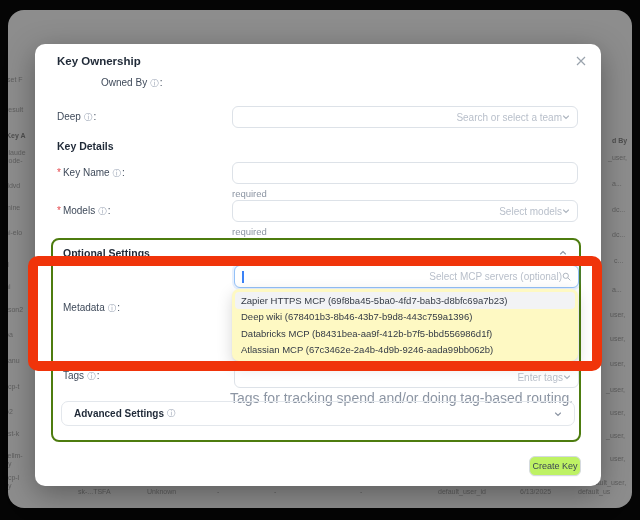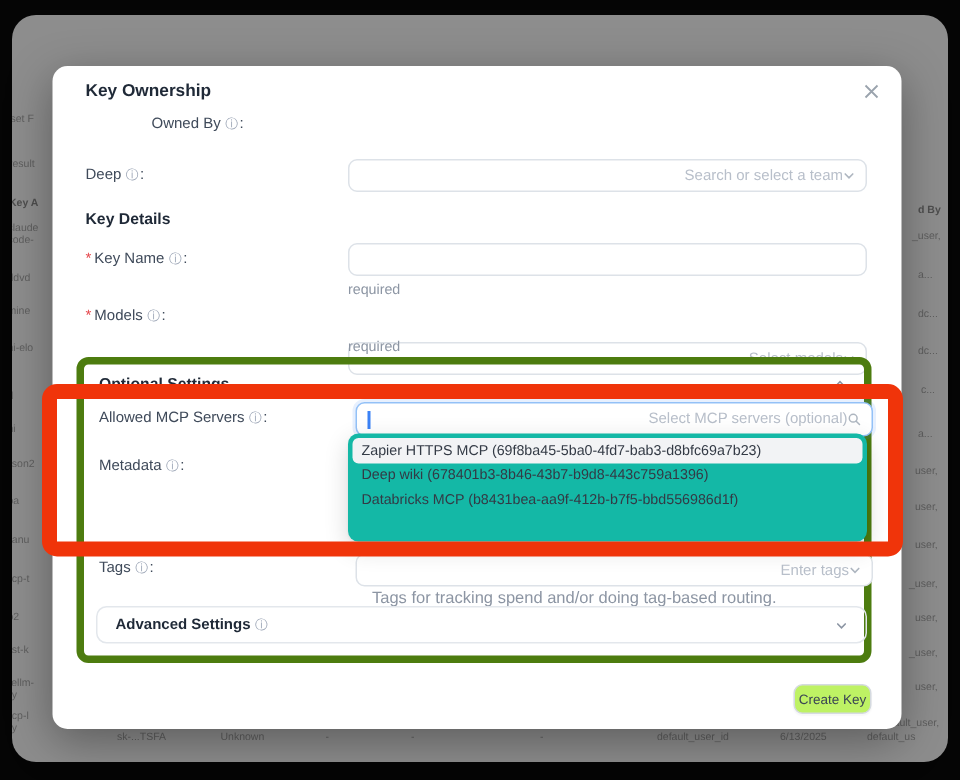--- a/index.html
+++ b/index.html
@@ -27,34 +27,34 @@
   .sect{position:absolute;left:22px;font-size:10.5px;font-weight:700;color:#1f2937;}
   .req{position:absolute;left:197px;font-size:9.5px;color:#8c95a3;}
   .radios{position:absolute;left:197px;top:31px;display:flex;gap:14px;align-items:center;height:14px;}
   .radio{display:flex;align-items:center;gap:5px;cursor:pointer;}
   .rdot{width:11px;height:11px;border-radius:50%;box-sizing:border-box;border:1px solid #cfd4dc;background:#fff;}
   .radio.sel .rdot{border:none;background:#2563eb;position:relative;}
   .radio.sel .rdot::after{content:"";position:absolute;left:3.5px;top:3.5px;width:4px;height:4px;
     border-radius:50%;background:#fff;}
   .rlabel{font-size:10px;color:#2b3442;}
   
-  .panel{position:absolute;left:16px;top:194px;width:530px;height:204px;border:5px solid #4d7c0f;
+  .panel{position:absolute;left:16px;top:194px;width:530px;height:204px;border:2px solid #4d7c0f;
     border-radius:8px;box-sizing:border-box;}
   .panel-h{position:absolute;left:10px;top:7px;font-size:10.5px;font-weight:700;color:#1f2937;}
   .panel .lbl{font-size:10px;}
   .p-ctl{left:181px;width:345px;}
   .focused{border:1px solid #93c1f7;box-shadow:0 0 0 2px rgba(59,130,246,.12);}
   .caret{width:1.5px;height:12px;background:#3b82f6;margin-right:2px;flex:0 0 auto;}
-  .helper{position:absolute;left:192px;font-size:11px;color:#8c95a3;white-space:nowrap;}
+  .helper{position:absolute;left:177px;font-size:14px;color:#8c95a3;white-space:nowrap;}
   .subpanel{position:absolute;left:8px;top:161px;width:514px;height:25px;border:1px solid #e3e7ec;
     border-radius:7px;box-sizing:border-box;display:flex;align-items:center;padding:0 12px;}
   .subpanel .t{font-size:10px;font-weight:700;color:#1f2937;}
   .subpanel .sp{flex:1;}
   
-  .dropdown{position:absolute;left:197px;top:245px;width:346px;height:72px;background:#14b8a6;
+  .dropdown{position:absolute;left:197px;top:245px;width:346px;height:72px;background:#fef9c3;
     border-radius:7px;box-shadow:0 1px 2px rgba(0,0,0,.06),0 5px 16px rgba(0,0,0,.16);
     padding:3px 3px;box-sizing:border-box;z-index:30;}
   .opt{height:16.5px;display:flex;align-items:center;padding:0 6px;border-radius:4px;
     font-size:9.5px;color:#333a45;white-space:nowrap;overflow:hidden;cursor:pointer;}
   .opt.hl{background:#f2f3f5;}
   
   .btn{position:absolute;left:494px;top:412px;width:52px;height:20px;border:1px solid #d5dae0;
     border-radius:6px;background:#bef264;font-size:9px;color:#3a4454;display:flex;align-items:center;
     justify-content:center;box-sizing:border-box;cursor:pointer;box-shadow:0 1px 1px rgba(0,0,0,.03);}
   
@@ -149,41 +149,38 @@
       <span class="ast">*</span><span>Key Name</span><span class="iinfo">ⓘ</span><span>:</span>
     </div>
     <div class="ctl" style="top:118px;">
       <span class="ph" style="color:#2b3442;"></span>
     </div>
     <div class="req" style="top:144px;">required</div>
 
     <div class="lbl" style="left:22px;top:161px;">
       <span class="ast">*</span><span>Models</span><span class="iinfo">ⓘ</span><span>:</span>
     </div>
-    <div class="ctl" style="top:156px;margin-top:28px;">
+    <div class="ctl" style="top:156px;">
       <span class="ph">Select models</span>
       <span class="chev">
         <svg width="8" height="8" viewBox="0 0 8 8">
             <path d="M1.5 3 L4 5.5 L6.5 3" fill="none" stroke="#aeb6c0" stroke-width="1.1" stroke-linecap="round"></path>
           </svg>
       </span>
     </div>
     <div class="req" style="top:182px;">required</div>
 
     <div class="panel">
       <div class="panel-h">Optional Settings</div>
       <span style="position:absolute;right:12px;top:9px;">
         <svg width="8" height="8" viewBox="0 0 8 8">
             <path d="M1.5 5 L4 2.5 L6.5 5" fill="none" stroke="#8c95a3" stroke-width="1.1" stroke-linecap="round"></path>
           </svg>
       </span>
 
-      <div class="lbl" style="left:10px;top:30px;">
-        <span>Allowed MCP Servers</span><span class="iinfo">ⓘ</span><span>:</span>
-      </div>
       <div class="ctl p-ctl focused" style="top:25px;height:23px;">
         <span class="caret"></span>
         <span class="ph">Select MCP servers (optional)</span>
         <span class="chev">
           <svg width="9" height="9" viewBox="0 0 9 9">
               <circle cx="3.8" cy="3.8" r="2.6" fill="none" stroke="#aeb6c0" stroke-width="1"></circle>
               <path d="M5.8 5.8 L8 8" stroke="#aeb6c0" stroke-width="1" stroke-linecap="round"></path>
             </svg>
         </span>
       </div>
@@ -214,19 +211,20 @@
               <path d="M1.5 3 L4 5.5 L6.5 3" fill="none" stroke="#8c95a3" stroke-width="1.1" stroke-linecap="round"></path>
             </svg>
         </span>
       </div>
     </div>
 
     <div class="dropdown" id="mcp-dropdown">
         <div class="opt hl">Zapier HTTPS MCP (69f8ba45-5ba0-4fd7-bab3-d8bfc69a7b23)</div>
         <div class="opt">Deep wiki (678401b3-8b46-43b7-b9d8-443c759a1396)</div>
         <div class="opt">Databricks MCP (b8431bea-aa9f-412b-b7f5-bbd556986d1f)</div>
+        <div class="opt">Atlassian MCP (67c3462e-2a4b-4d9b-9246-aada99bb062b)</div>
       </div>
 
     <div class="btn">Create Key</div>
   </div>
 
   <div class="redbox"></div>
 </div>
 
 </body></html>

